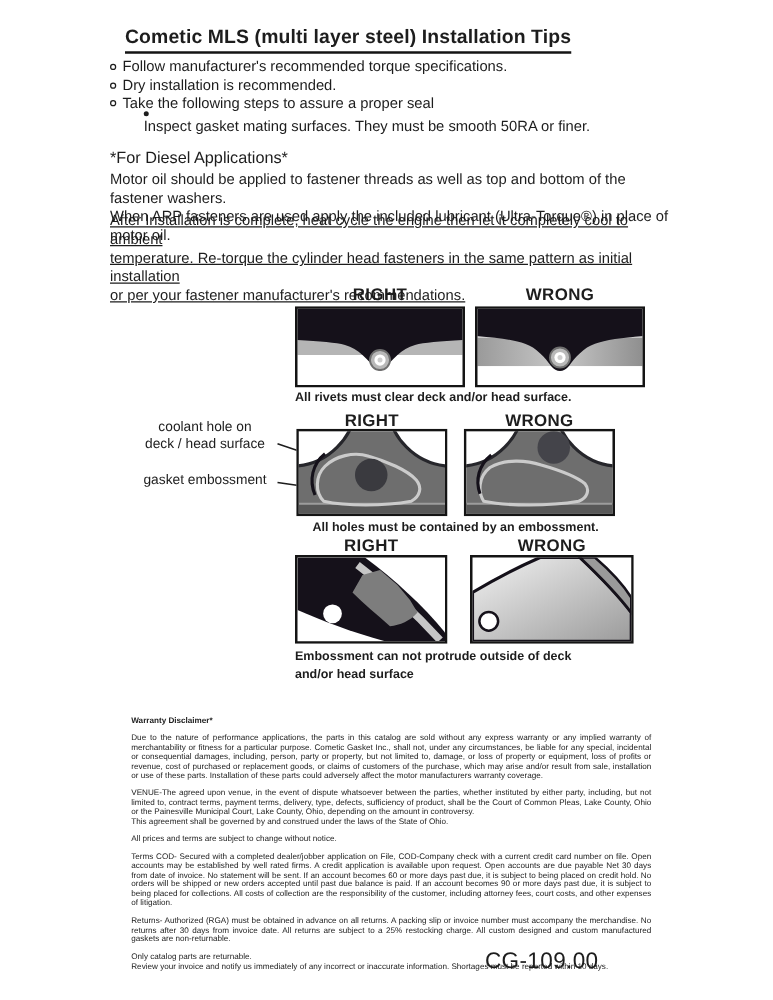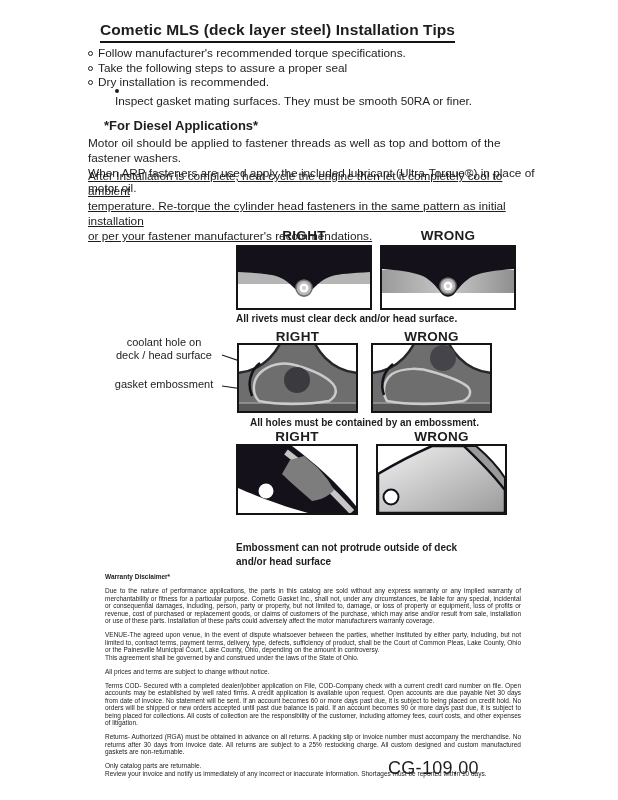--- a/index.html
+++ b/index.html
@@ -20,57 +20,57 @@
   .o-bullet {
     width:5px; height:5px; border:1.2px solid #1d1d1d; border-radius:50%;
     display:inline-block; margin-right:5px; flex:0 0 auto; position:relative; top:-1px;
   }
   .sub { padding-left:27px;flex-direction:column; }
   .f-bullet {
     width:4px; height:4px; background:#1d1d1d; border-radius:50%;
     display:inline-block; margin-right:4px; flex:0 0 auto; position:relative; top:-1px;
   }
 
-  .diesel-h { left:88px; top:118px; font-size:13px; font-weight:bold;margin-left:16px; }
+  .diesel-h { left:88px; top:118px; font-size:13px; font-weight:normal; }
   .para { left:88px; width:452px; font-size:11.8px; line-height:15px; white-space:pre-line; }
   .p1 { top:136px; }
   .p2 { top:169px;text-decoration:underline; }
   .p3 { top:208px; }
 
   .rw-label { font-size:13.5px; font-weight:bold; text-align:center; letter-spacing:.3px; }
   .caption { font-size:10px; font-weight:bold; }
   .panel { display:block; }
   .side-label { font-size:11px; line-height:12.5px; text-align:center; }
-  .d3-caption { white-space:pre-line; line-height:13.5px;margin-top:22px; }
+  .d3-caption { white-space:pre-line; line-height:13.5px; }
 
   .fine { left:105px; top:573px; width:416px; font-size:6.5px; line-height:7.5px; text-align:justify; color:#222; }
   .fine p { margin-bottom:6.5px; white-space:pre-line; }
   .fine .fp-head { font-weight:bold; text-align:left; }
 
   .footer-code { left:388px; top:758px; font-size:18px; color:#1d1d1d; letter-spacing:.3px; }
 </style>
 </head>
 <body>
 
 <div class="page">
 
-  <div class="abs title">Cometic MLS (deck layer steel) Installation Tips</div>
+  <div class="abs title">Cometic MLS (multi layer steel) Installation Tips</div>
 
   <div class="abs tips">
     <div class="tip-row">
       <span class="o-bullet"></span>
       <span>Follow manufacturer's recommended torque specifications.</span>
     </div>
     <div class="tip-row">
       <span class="o-bullet"></span>
-      <span>Take the following steps to assure a proper seal</span>
+      <span>Dry installation is recommended.</span>
     </div>
     <div class="tip-row">
       <span class="o-bullet"></span>
-      <span>Dry installation is recommended.</span>
+      <span>Take the following steps to assure a proper seal</span>
     </div>
     <div class="tip-row sub">
       <span class="f-bullet"></span>
       <span>Inspect gasket mating surfaces.  They must be smooth 50RA or finer.</span>
     </div>
   </div>
 
   <div class="abs diesel-h">*For Diesel Applications*</div>
   <div class="abs para p1">Motor oil should be applied to fastener threads as well as top and bottom of the fastener washers.
 When ARP fasteners are used apply the included lubricant (Ultra-Torque®) in place of motor oil.</div>

